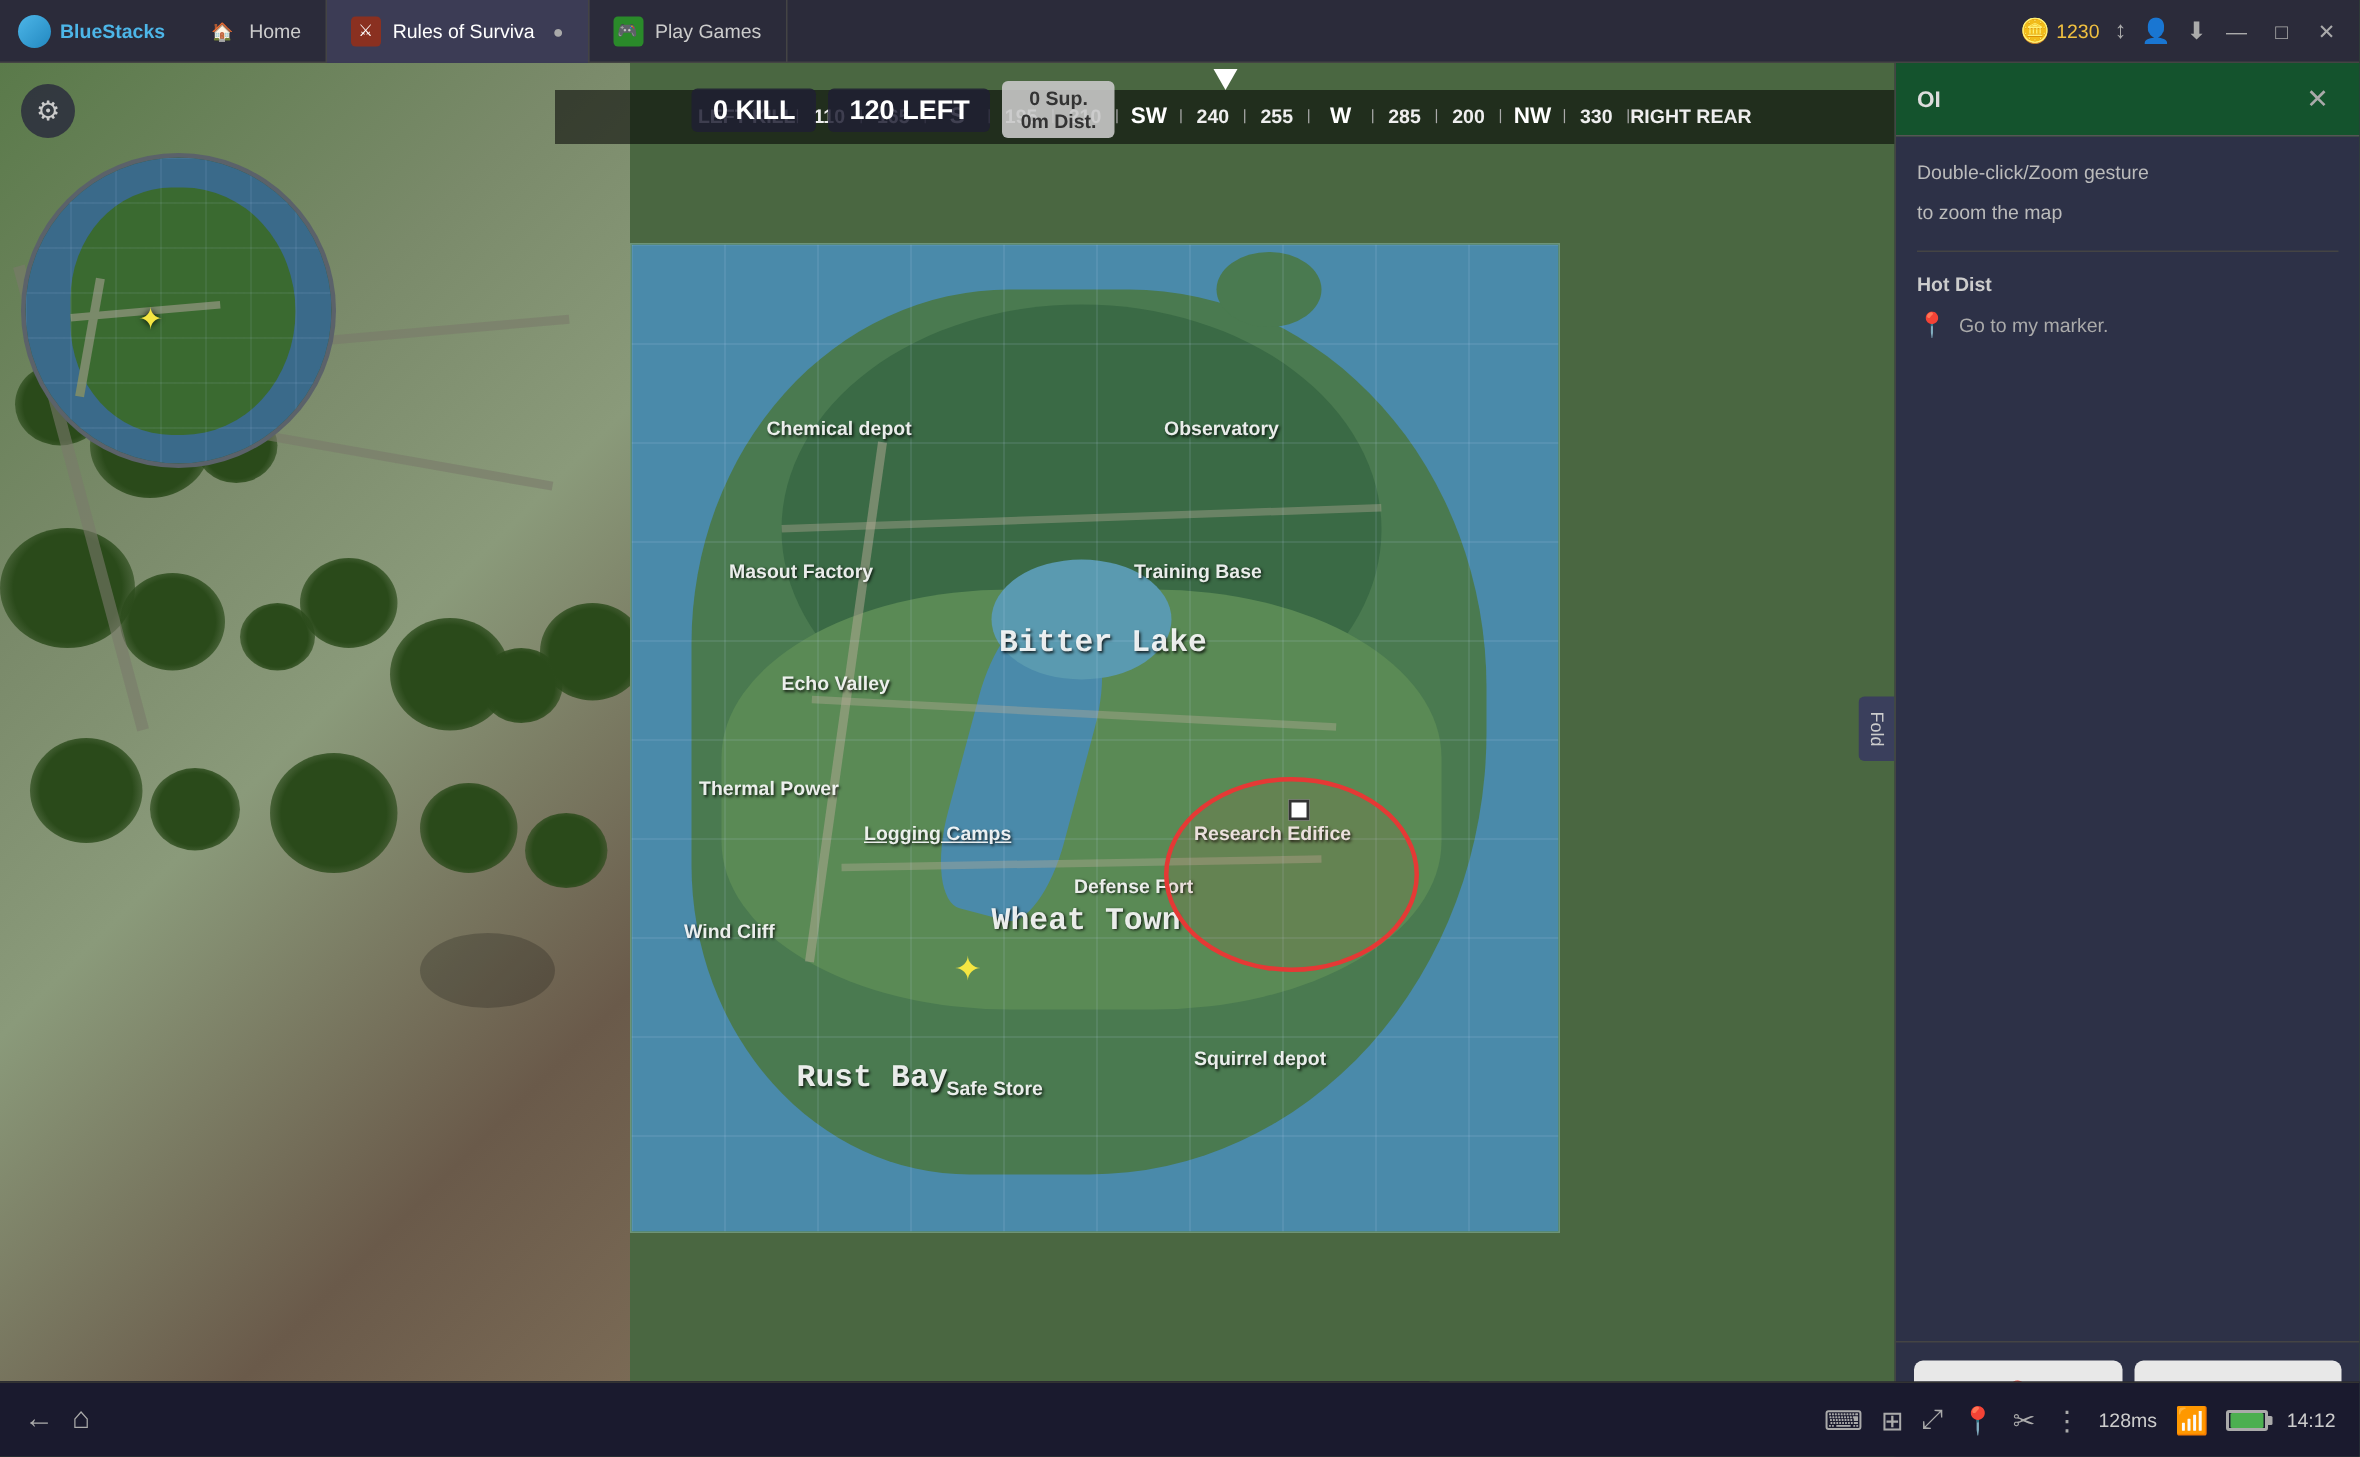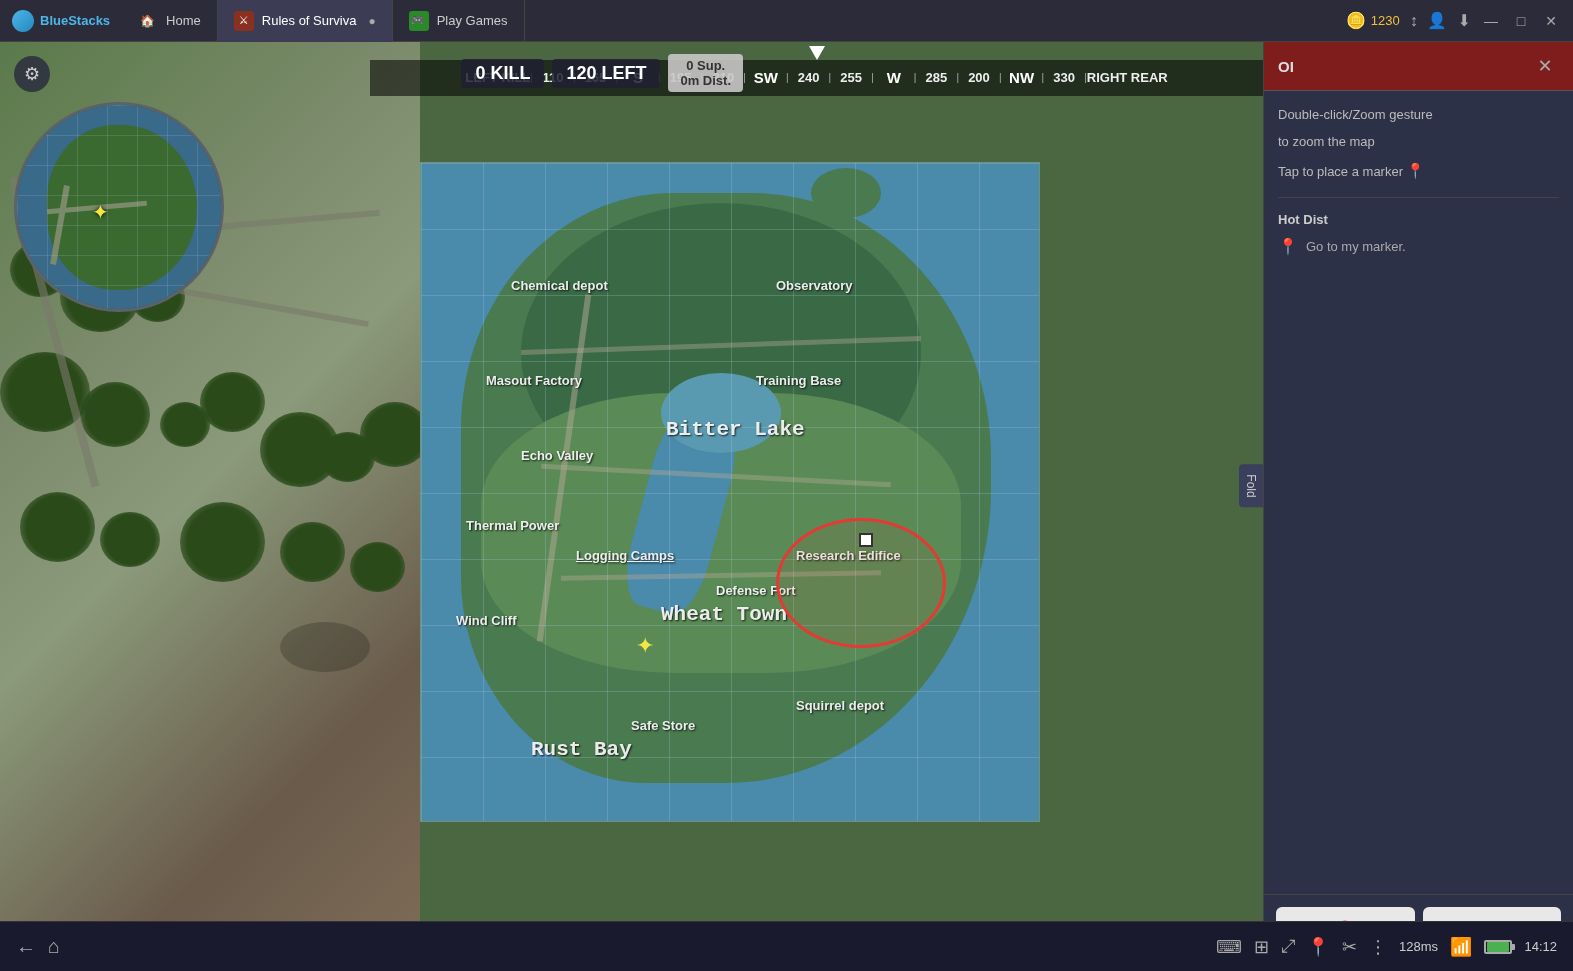--- a/index.html
+++ b/index.html
@@ -258,21 +258,21 @@
     
     #sidebar {
       width: 310px;
       background: #2d3147;
       display: flex;
       flex-direction: column;
       border-left: 1px solid #444;
     }
 
     #panel-header {
-      background: #7f1d1d;
+      background: #14532d;
       padding: 10px 14px;
       display: flex;
       align-items: center;
       justify-content: space-between;
       border-bottom: 1px solid #555;
     }
     .panel-title {
       color: #ddd;
       font-size: 15px;
       font-weight: bold;
@@ -630,21 +630,21 @@
       <div class="map-label" style="left:65px;top:210px;">Masout Factory</div>
       <div class="map-label" style="left:335px;top:210px;">Training Base</div>
       <div class="map-label" style="left:100px;top:285px;">Echo Valley</div>
       <div class="map-label large" style="left:245px;top:255px;">Bitter Lake</div>
       <div class="map-label" style="left:45px;top:355px;text-align:center;">Thermal Power</div>
       <div class="map-label" style="left:155px;top:385px;text-decoration:underline;">Logging Camps</div>
       <div class="map-label" style="left:375px;top:385px;">Research Edifice</div>
       <div class="map-label" style="left:35px;top:450px;">Wind Cliff</div>
       <div class="map-label" style="left:295px;top:420px;">Defense Fort</div>
       <div class="map-label large" style="left:240px;top:440px;">Wheat Town</div>
-      <div class="map-label large" style="left:110px;top:575px;">Rust Bay</div>
+      <div class="map-label large" style="left:110px;top:545px;">Rust Bay</div>
       <div class="map-label" style="left:210px;top:555px;">Safe Store</div>
       <div class="map-label" style="left:375px;top:535px;">Squirrel depot</div>
 
       <div class="map-circle" style="left:355px;top:355px;width:170px;height:130px;"></div>
 
       <div class="map-marker-white" style="left:438px;top:370px;"></div>
 
       <div class="map-marker" style="left:215px;top:470px;">✦</div>
     </div>
 
@@ -655,24 +655,20 @@
   </div>
 
   <div id="sidebar">
     <div id="panel-header">
       <span class="panel-title">OI</span>
       <div class="panel-close">✕</div>
     </div>
     <div id="panel-body">
       <p class="panel-hint">Double-click/Zoom gesture</p>
       <p class="panel-hint">to zoom the map</p>
-      <p class="panel-hint">
-        <span>Tap to place a marker</span>
-        <span class="pin-icon"> 📍</span>
-      </p>
       <div class="panel-divider"></div>
       <div class="panel-section-title">Hot Dist</div>
       <div class="hotkey-item">
         <span class="hotkey-pin">📍</span>
         <span>Go to my marker.</span>
       </div>
     </div>
     <div id="panel-footer">
       <div class="footer-btn">
         <span>📍</span>

